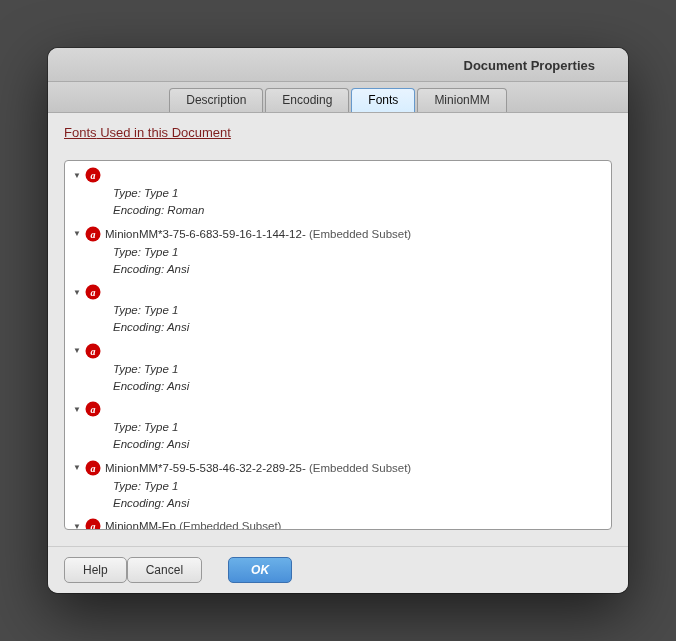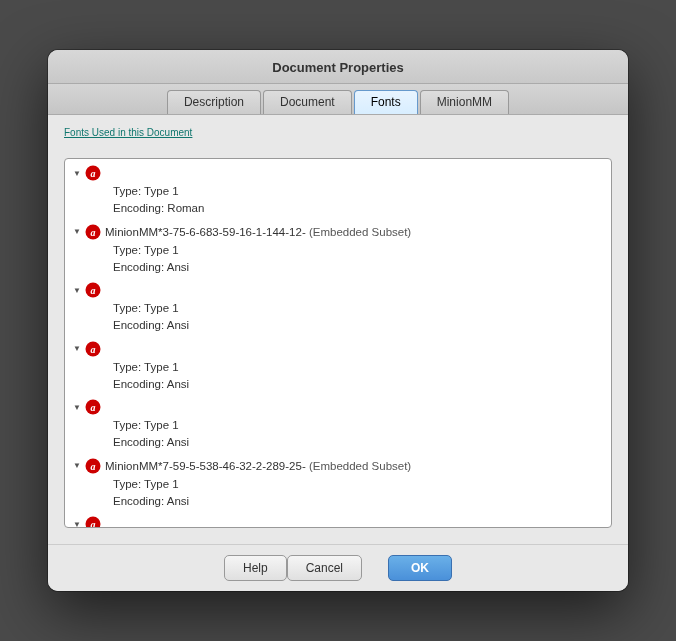--- a/index.html
+++ b/index.html
@@ -19,21 +19,21 @@
       width: 580px;
       background: #e8e8e8;
       border-radius: 10px;
       box-shadow: 0 20px 60px rgba(0,0,0,0.6), 0 0 0 1px rgba(0,0,0,0.3);
       overflow: hidden;
     }
 
     .title-bar {
       background: linear-gradient(to bottom, #d8d8d8, #c8c8c8);
       padding: 10px 33px 8px;
-      text-align: center;
+      text-align: right;
       border-bottom: 1px solid #aaa;
     }
 
     .title-bar-title {
       font-size: 13px;
       font-weight: bold;
       color: #333;
     }
 
     .tabs-bar {
@@ -65,22 +65,22 @@
       position: relative;
       z-index: 2;
     }
 
     .content-area {
       background: #e8e8e8;
       padding: 12px 16px 16px;
     }
 
     .section-label {
-      font-size: 10px;
-      color: #0f766e;
+      font-size: 13px;
+      color: #7f1d1d;
       margin-bottom: 20px;
     }
 
     .section-label span {
       text-decoration: underline;
     }
 
     .fonts-list-container {
       background: white;
       border: 1px solid #999;
@@ -146,30 +146,31 @@
     .font-name {
       font-size: 11.5px;
       color: #333;
     }
 
     .font-detail {
       padding-left: 40px;
       font-size: 11.5px;
       color: #333;
       line-height: 1.5;
+      font-style: italic;
     }
 
     .divider-row {
       height: 4px;
     }
 
     .bottom-bar {
       padding: 10px 16px;
       display: flex;
-      justify-content: center;
+      justify-content: flex-start;
       align-items: center;
       background: #e8e8e8;
       border-top: 1px solid #ccc;
     }
 
     .btn {
       padding: 5px 18px;
       border-radius: 5px;
       font-size: 12px;
       cursor: pointer;
@@ -177,36 +178,37 @@
       background: linear-gradient(to bottom, #f5f5f5, #e0e0e0);
       color: #333;
     }
 
     .btn-ok {
       background: linear-gradient(to bottom, #6ab0e8, #4a90d9);
       border-color: #3a70b0;
       color: white;
       font-weight: 600;
       padding: 5px 22px;
+      font-style: italic;
     }
   </style>
 </head>
 <body>
 
 <div class="dialog">
   <div class="title-bar">
     <span class="title-bar-title">Document Properties</span>
   </div>
 
   <div class="tabs-bar">
     <div class="tab">
       <span>Description</span>
     </div>
     <div class="tab">
-      <span>Document</span>
+      <span>Encoding</span>
     </div>
     <div class="tab active">
       <span>Fonts</span>
     </div>
     <div class="tab">
       <span>MinionMM</span>
     </div>
   </div>
 
   <div class="content-area">
@@ -311,20 +313,21 @@
     </div>
           <div class="font-entry">
       <div class="font-header">
         <span class="collapse-arrow">▼</span>
         <span class="font-icon">
           <svg viewBox="0 0 16 16" xmlns="http://www.w3.org/2000/svg">
             <ellipse cx="8" cy="8" rx="7.5" ry="7.5" fill="#cc0000"></ellipse>
             <text x="8" y="12" text-anchor="middle" font-family="serif" font-style="italic" font-weight="bold" font-size="10" fill="white">a</text>
           </svg>
         </span>
+        <span class="font-name">MinionMM-Ep<span style="color:#555"> (Embedded Subset)</span></span>
       </div>
 
     </div>
         </div>
     </div>
   </div>
 
   <div class="bottom-bar">
     <button class="btn">Help</button>
     <div style="display:flex;gap:26px;">

